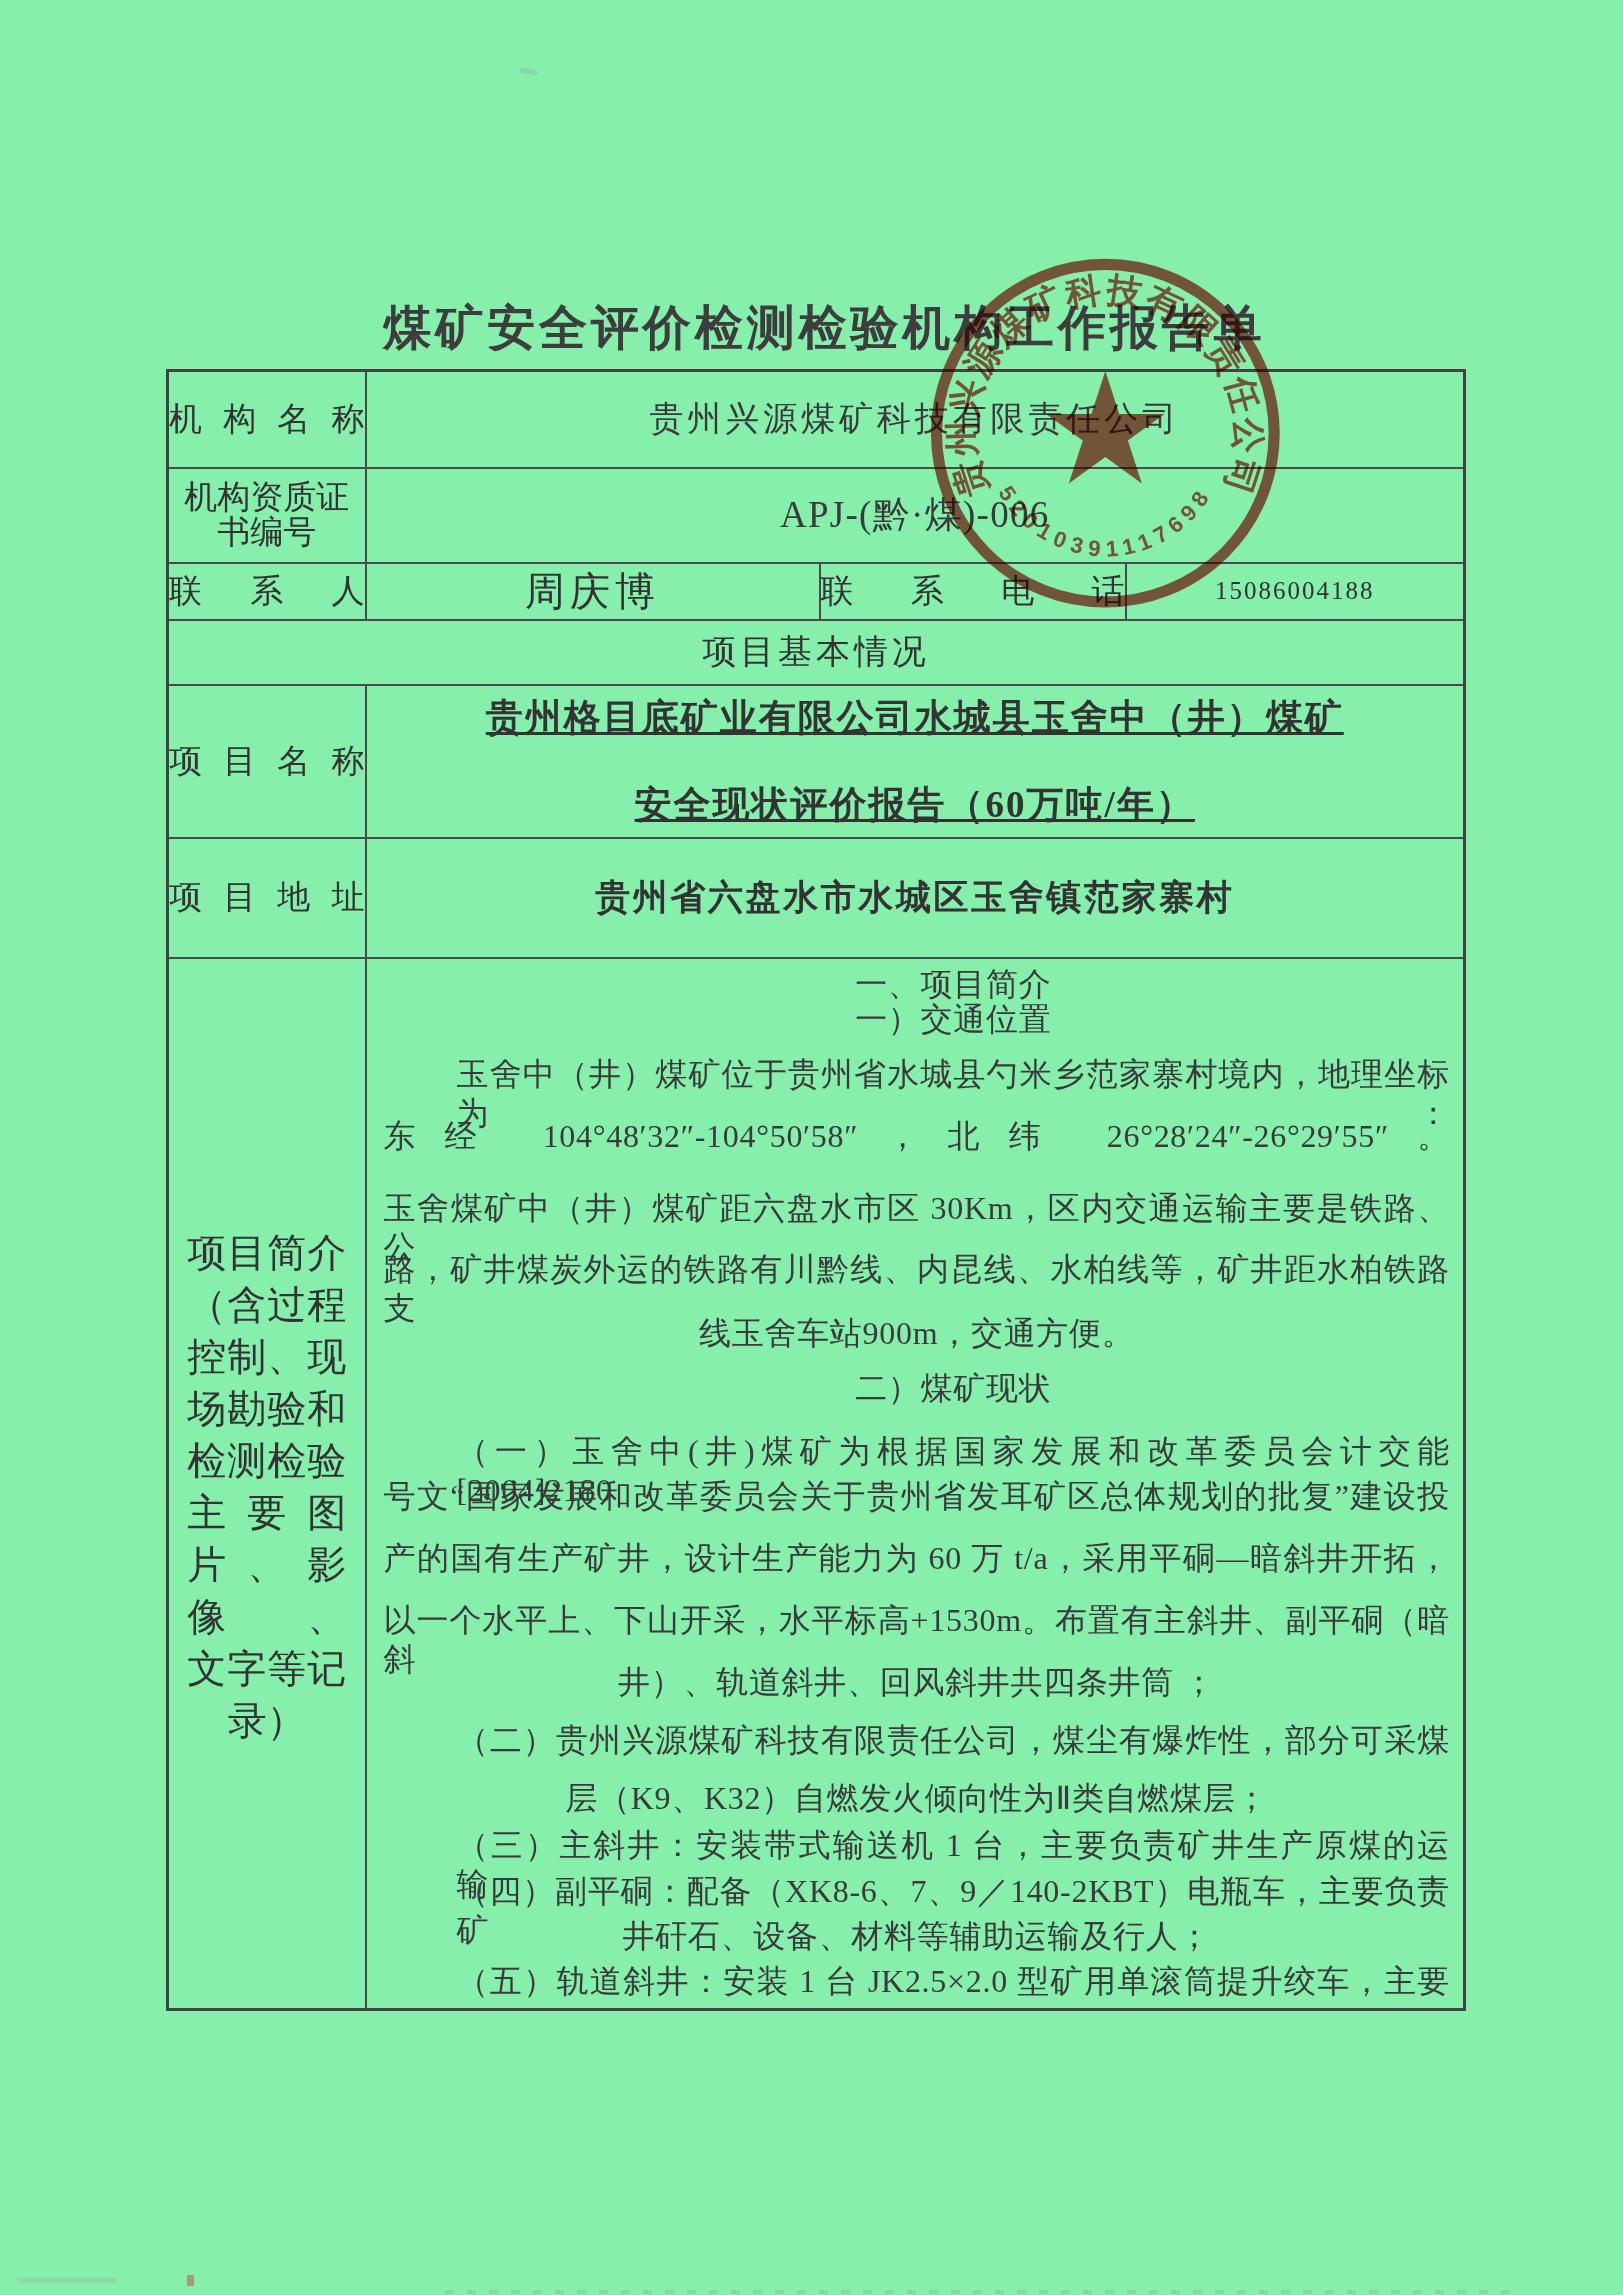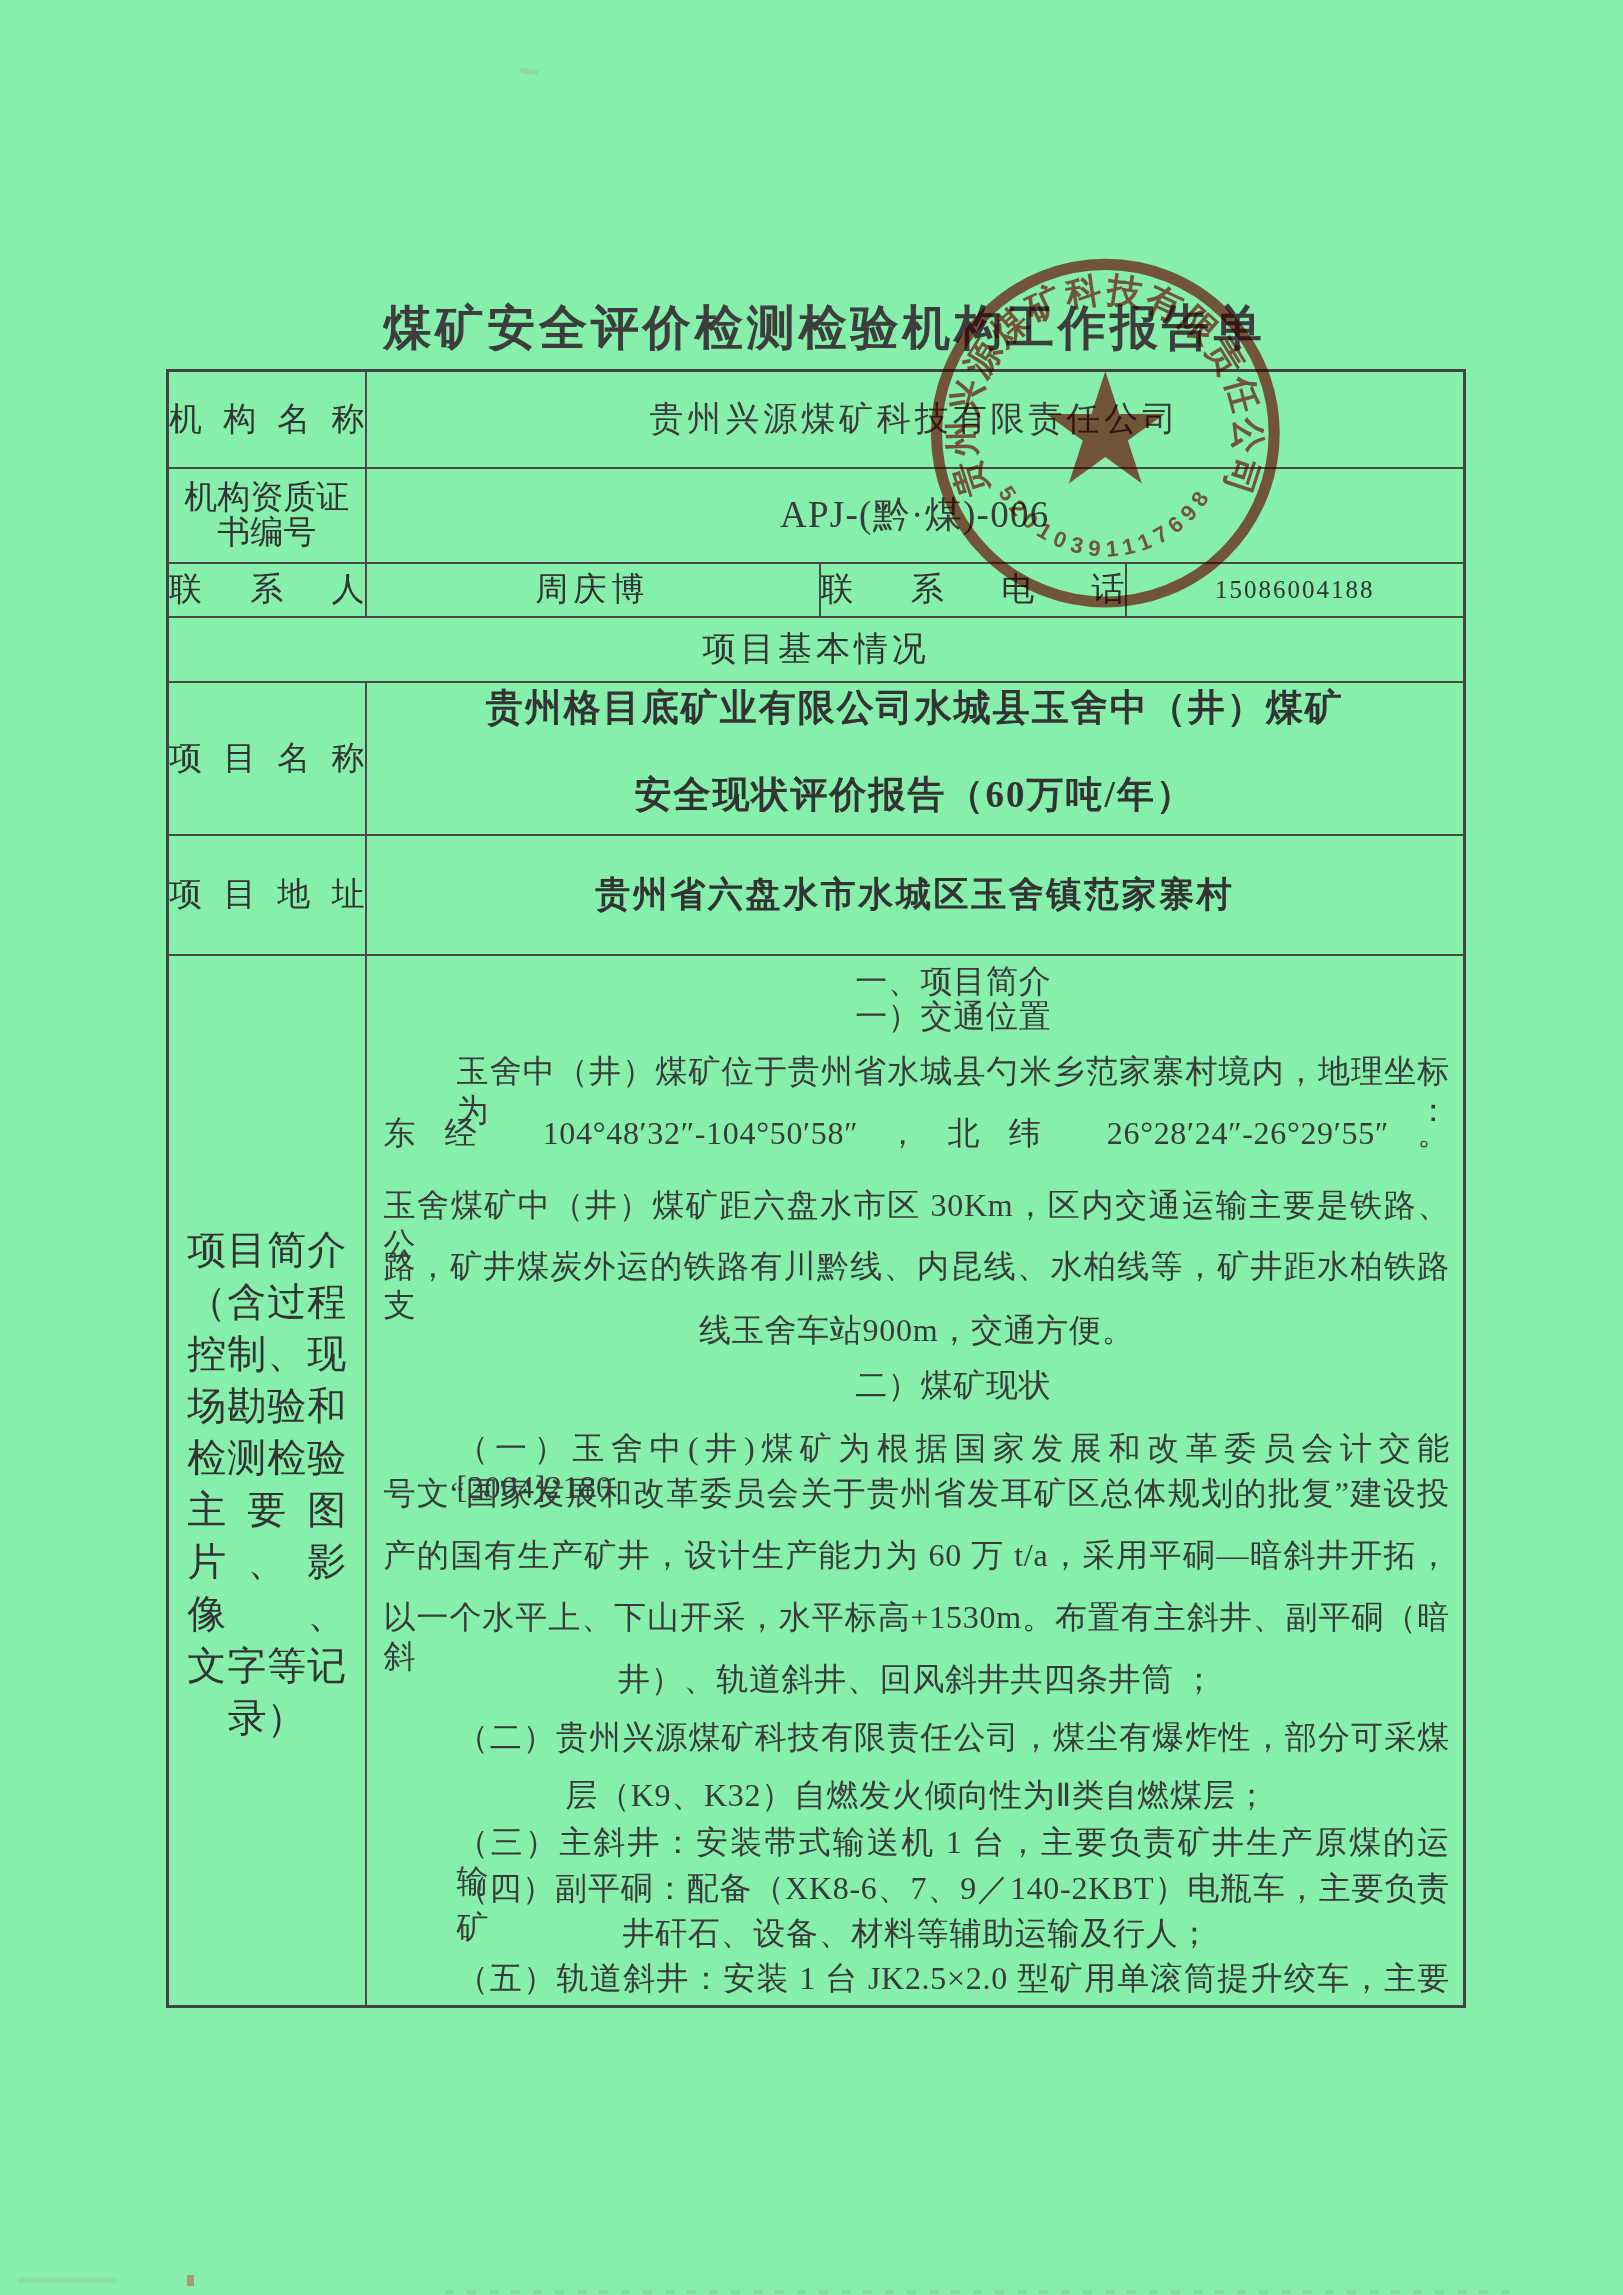--- a/index.html
+++ b/index.html
@@ -16,25 +16,25 @@
     vertical-align:middle;text-align:center;padding:0;overflow:hidden;}
   table.form{border:3.3px solid #434343;}
   tr.r1{height:97px;} tr.r2{height:95px;} tr.r3{height:54px;}
   tr.r4{height:65px;} tr.r5{height:153px;} tr.r6{height:120px;} tr.r7{height:1052px;}
   .lab{font-size:33px;color:#333;}
   .lab-just{padding:0 29px;text-align:justify;text-align-last:justify;line-height:37px;}
   .cert-lab{padding:0 30px;line-height:35px;}
   .phone-lab{padding:0 68px;text-align:justify;text-align-last:justify;}
   .val-org{font-size:34px;letter-spacing:3.9px;color:#3a3a3a;}
   .val-cert{font-size:37px;letter-spacing:1.3px;color:#3a3a3a;}
-  .val-contact{font-size:33px;letter-spacing:5.2px;border-radius:9px;}
+  .val-contact{font-size:40px;letter-spacing:5.2px;border-radius:9px;}
   .val-phone{font-size:25px;letter-spacing:2px;}
   .section-hdr{font-size:34px;letter-spacing:3.9px;}
   .pname-cell{vertical-align:middle;}
-  .pname-wrap{display:flex;flex-direction:column;gap:37px;height:100%;}
+  .pname-wrap{display:flex;flex-direction:column;justify-content:center;gap:37px;height:100%;text-decoration:underline;}
   .pname-line{font-weight:bold;font-size:37px;letter-spacing:2px;color:#333;}
   .paddr{font-weight:bold;font-size:35px;letter-spacing:2.6px;}
   
   .intro-label-cell{position:relative;}
   .intro-label-stack{position:absolute;left:18.3px;right:18.3px;top:268px;}
   .intro-label-line{font-size:39px;line-height:52px;text-align:justify;text-align-last:justify;color:#333;}
   .intro-label-line.short{text-align-last:center;}
   .intro-cell{position:relative;text-align:left;vertical-align:top;}
   .iline{position:absolute;left:17px;right:13px;height:39px;line-height:39px;
     font-size:32px;letter-spacing:0.7px;color:#3a3a3a;white-space:nowrap;}

